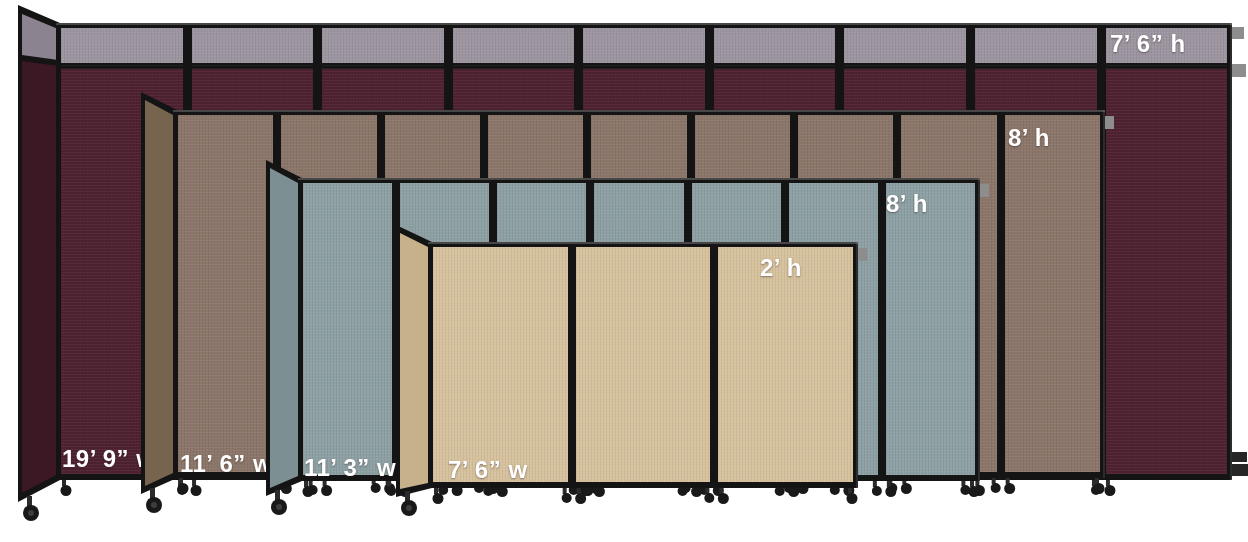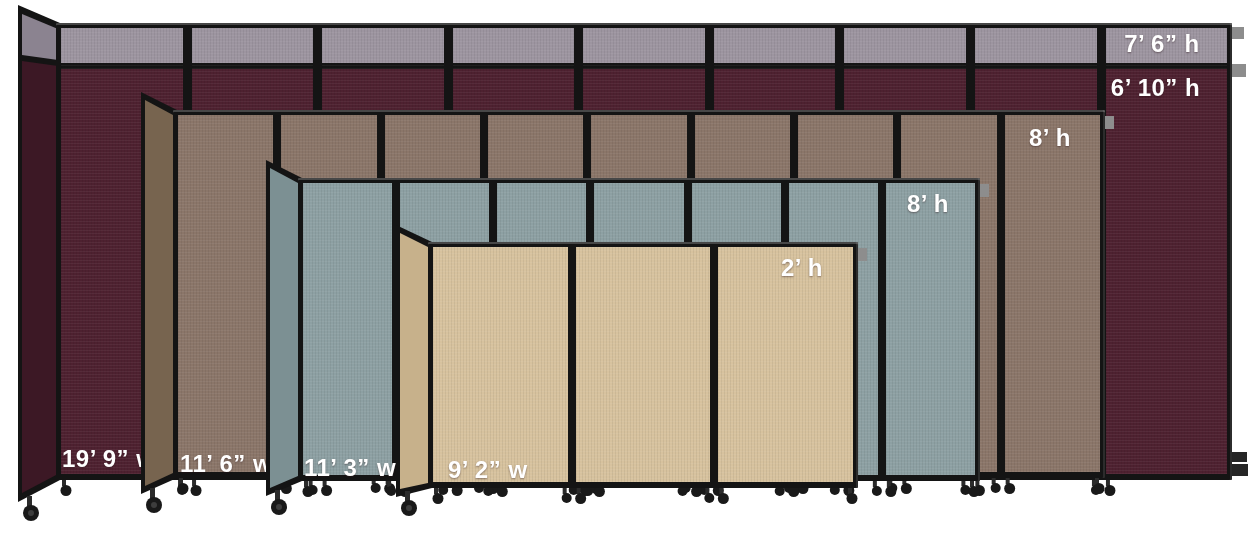--- a/index.html
+++ b/index.html
@@ -14,21 +14,21 @@
   .panel{flex:1;position:relative;background:var(--fabric)}
   .panel::after{content:"";position:absolute;inset:0;
     background-image:
       repeating-linear-gradient(0deg, rgba(255,255,255,.05) 0 1px, rgba(255,255,255,0) 1px 3px),
       repeating-linear-gradient(90deg, rgba(0,0,0,.06) 0 1px, rgba(0,0,0,0) 1px 3px)}
   #wall-cranberry .panel{
     background:linear-gradient(180deg, var(--top) 0, var(--top) 35px,
                #141414 35px, #141414 41px, var(--fabric) 41px)}
   .label{position:absolute;font-weight:700;font-size:24px;line-height:1.05;color:#ffffff;
          white-space:nowrap;letter-spacing:.5px;text-shadow:0 1px 2px rgba(40,18,22,.45)}
-  .r{text-align:center}
+  .r{text-align:left}
 </style>
 </head>
 <body>
 
 <div class="stage">
 
   <section class="divider">
     <svg class="shapes" id="svg-cranberry">
         <polygon points="18,5 60,23 60,480 18,502" fill="#141414"></polygon>
         <polygon points="22,14 58,29 58,60 22,55" fill="#8b8390"></polygon>
@@ -82,21 +82,20 @@
           <div class="panel"></div>
           <div class="panel"></div>
           <div class="panel"></div>
           <div class="panel"></div>
           <div class="panel"></div>
           <div class="panel"></div>
           <div class="panel"></div>
         </div>
     </div>
     <div class="label r" style="left:1110px;top:31px;width:104px">7’ 6” h</div>
-    <div class="label r" style="left:1096px;top:75px;width:119px">6’ 10” h</div>
     <div class="label" style="left:62px;top:446px">19’ 9” w</div>
   </section>
 
   <section class="divider">
     <svg class="shapes" id="svg-mocha">
         <polygon points="141,92 177,110 177,478 141,494" fill="#141414"></polygon>
         <polygon points="145,100 173,115 173,473 145,486" fill="#77644f"></polygon>
         <rect x="1105" y="116" width="9" height="13" fill="#8d8d8d"></rect>
         <rect x="179" y="476" width="4" height="8" fill="#2b2b2b"></rect>
         <circle cx="183" cy="488.5" r="5.5" fill="#191919"></circle>
@@ -229,16 +228,16 @@
         <circle cx="409" cy="508" r="3" fill="#3d3d3d"></circle>
       </svg>
     <div class="wall" id="wall-sand" style="left: 428px; top: 242px; width: 430px; height: 246px; --fabric: #d7c29e;">
       <div class="panels" id="panels-sand" style="gap: 8px;">
           <div class="panel"></div>
           <div class="panel"></div>
           <div class="panel"></div>
         </div>
     </div>
     <div class="label r" style="left:760px;top:255px;width:84px">2’ h</div>
-    <div class="label" style="left:448px;top:457px">9’ 2” w</div>
+    <div class="label" style="left:448px;top:457px">7’ 6” w</div>
   </section>
 
 </div>
 
 </body></html>

